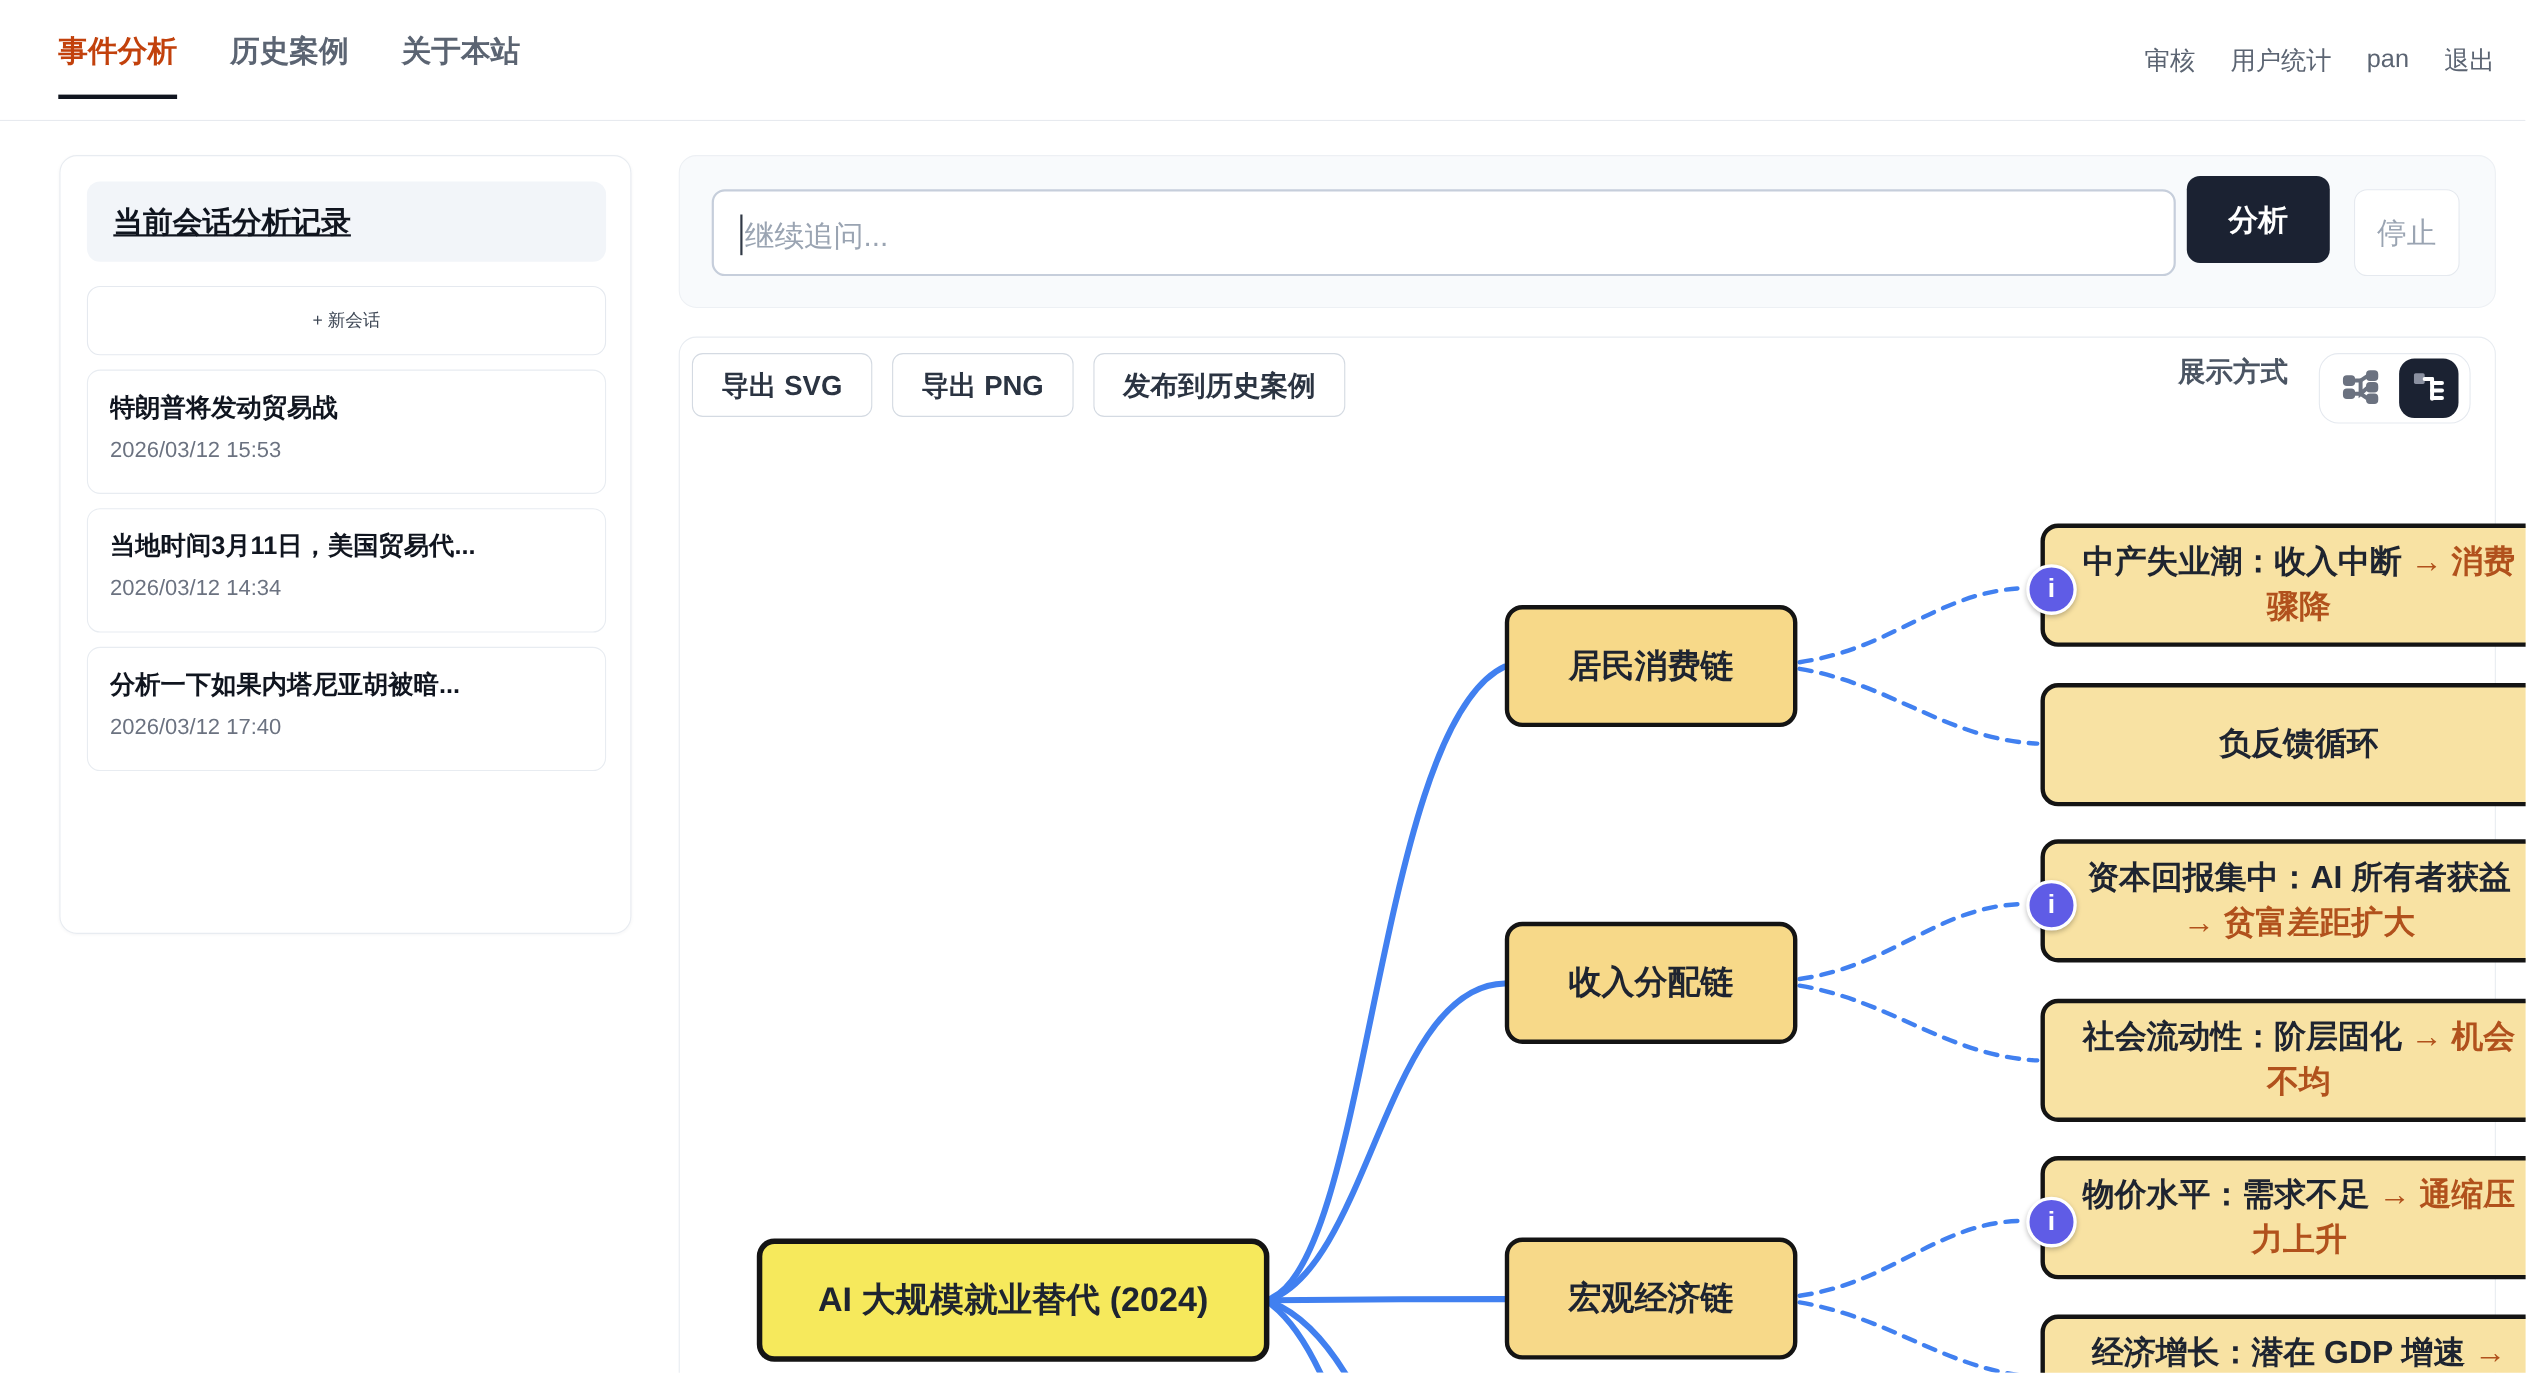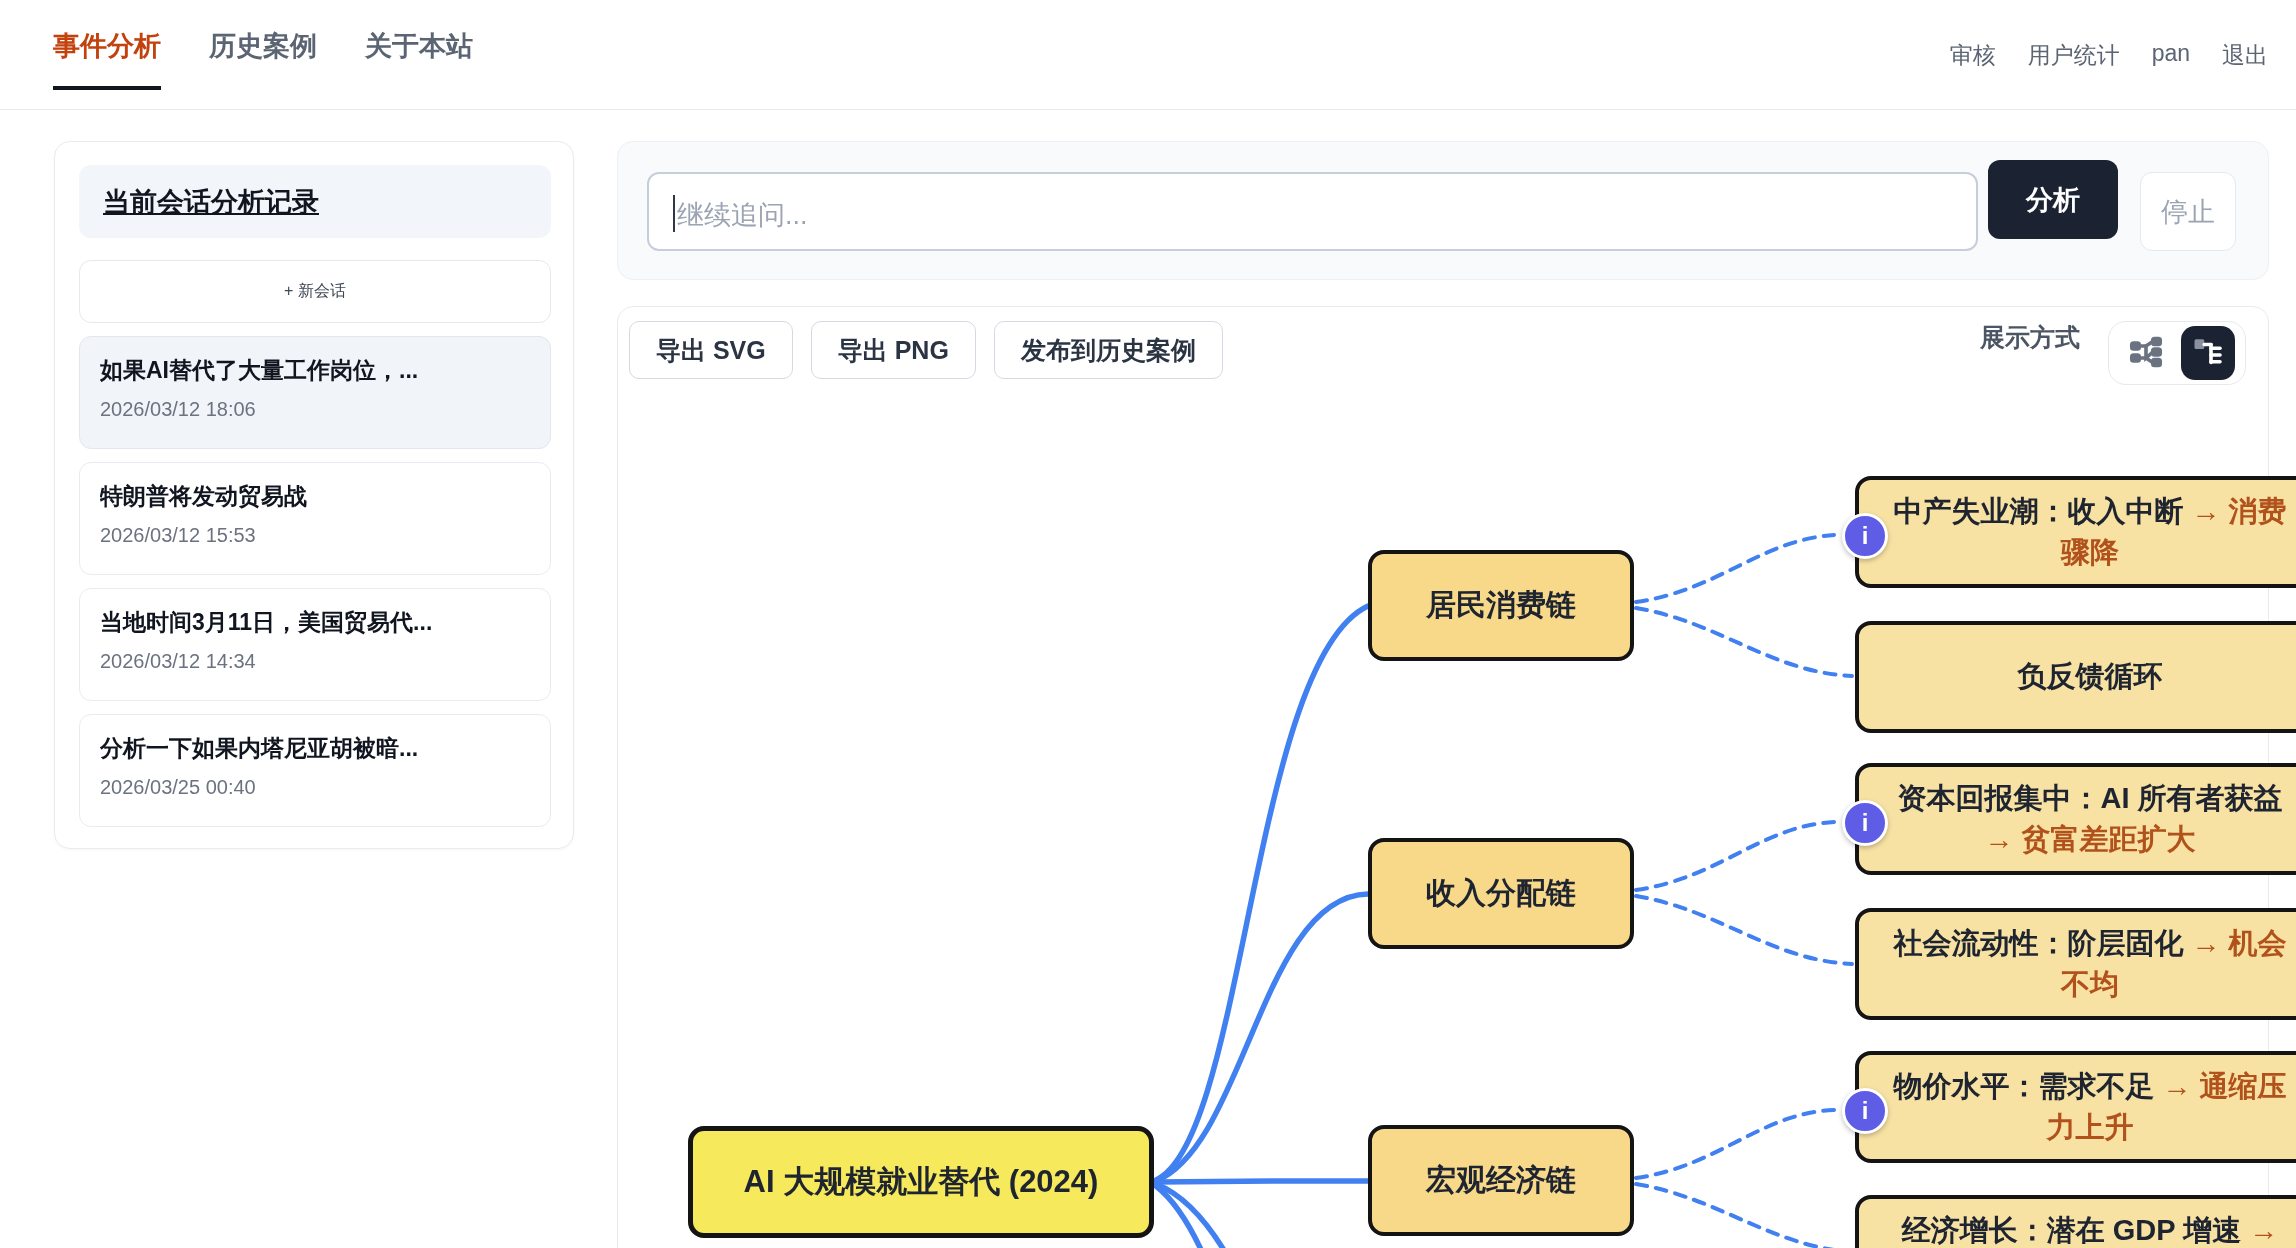--- a/index.html
+++ b/index.html
@@ -93,35 +93,31 @@
       <div class="nav-link">用户统计</div>
       <div class="nav-link">pan</div>
       <div class="nav-link">退出</div>
     </div>
   </div>
 
   <div class="sidebar">
     <div class="sidebar-title">当前会话分析记录</div>
     <div class="new-session">+ 新会话</div>
 
-    <div class="session-item selected">
-      <div class="s-title">如果AI替代了大量工作岗位，...</div>
-      <div class="s-time">2026/03/12 18:06</div>
-    </div>
     <div class="session-item">
       <div class="s-title">特朗普将发动贸易战</div>
       <div class="s-time">2026/03/12 15:53</div>
     </div>
     <div class="session-item">
       <div class="s-title">当地时间3月11日，美国贸易代...</div>
       <div class="s-time">2026/03/12 14:34</div>
     </div>
     <div class="session-item">
       <div class="s-title">分析一下如果内塔尼亚胡被暗...</div>
-      <div class="s-time">2026/03/25 00:40</div>
+      <div class="s-time">2026/03/12 17:40</div>
     </div>
   </div>
 
   <div class="query-card">
     <div class="query-input">
       <div class="caret"></div>
       <div class="ph">继续追问...</div>
     </div>
     <button class="btn-analyze">分析</button>
     <button class="btn-stop">停止</button>

